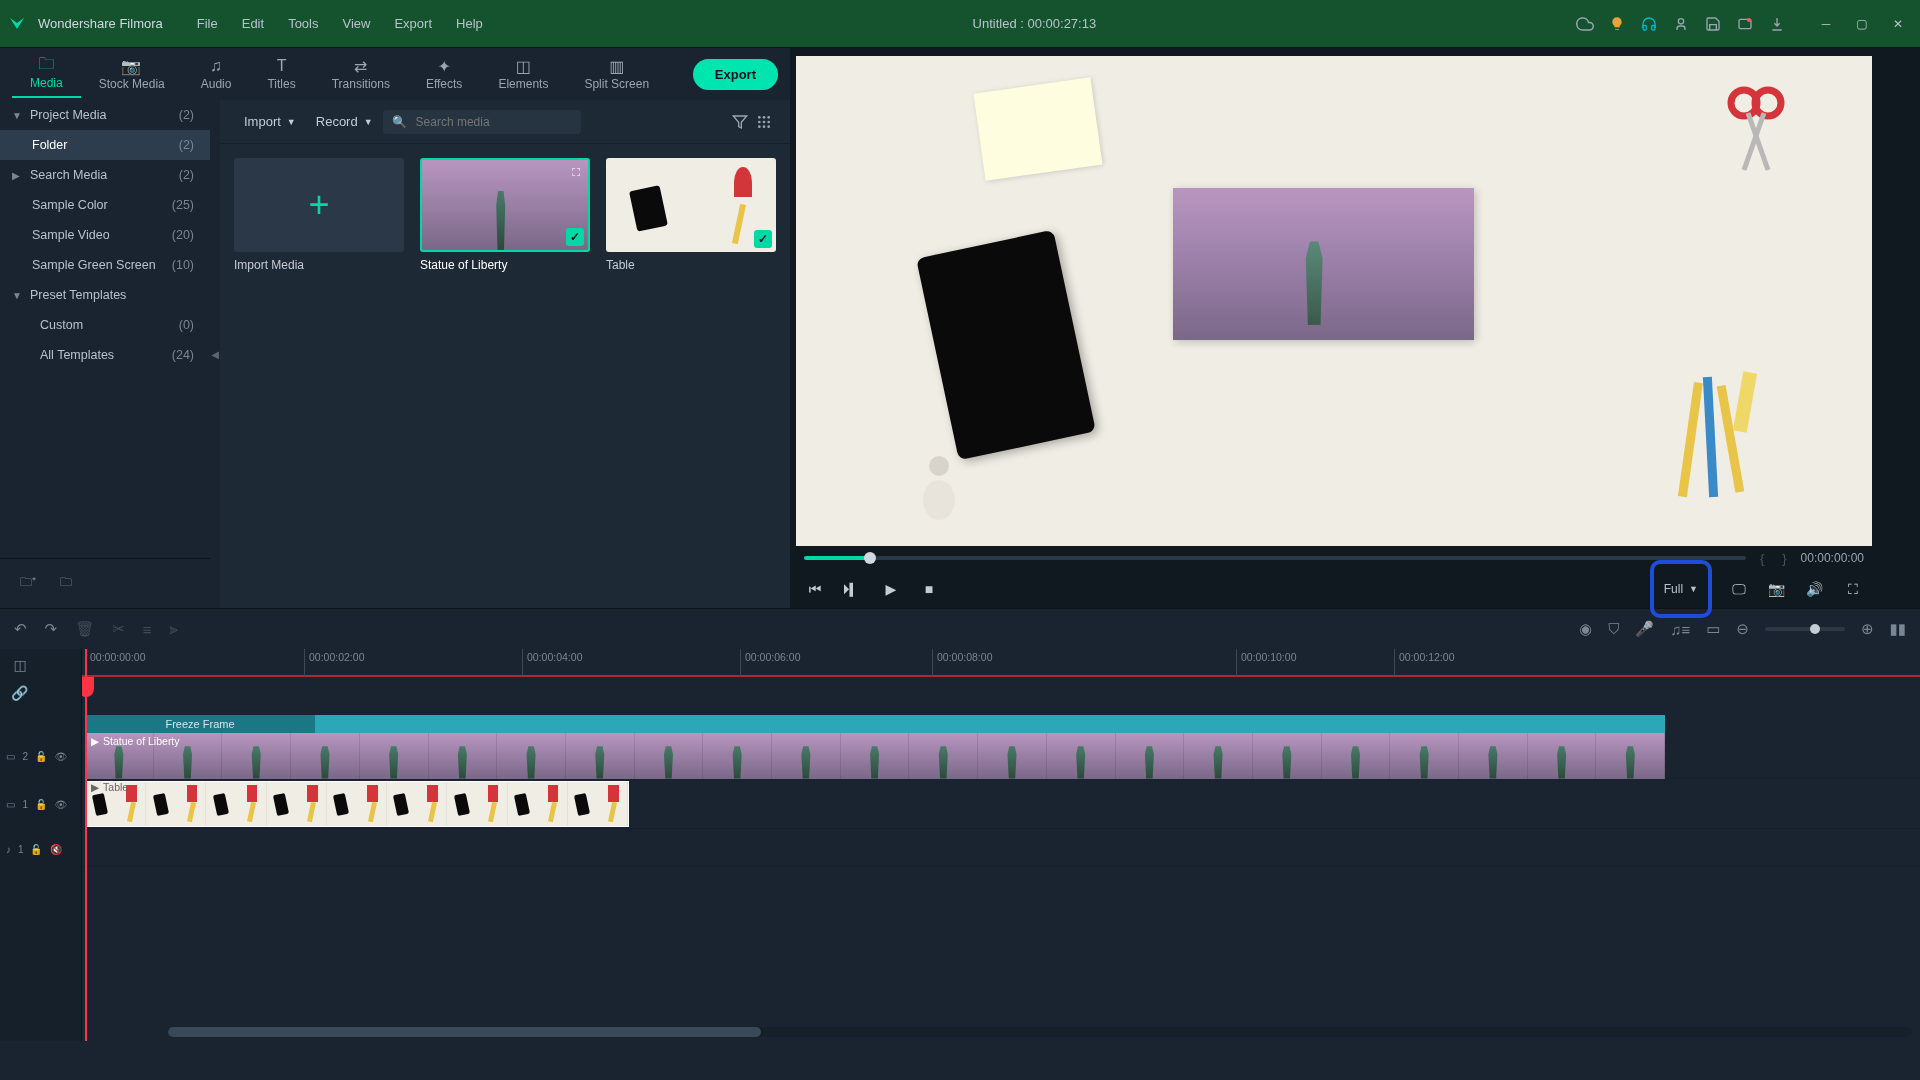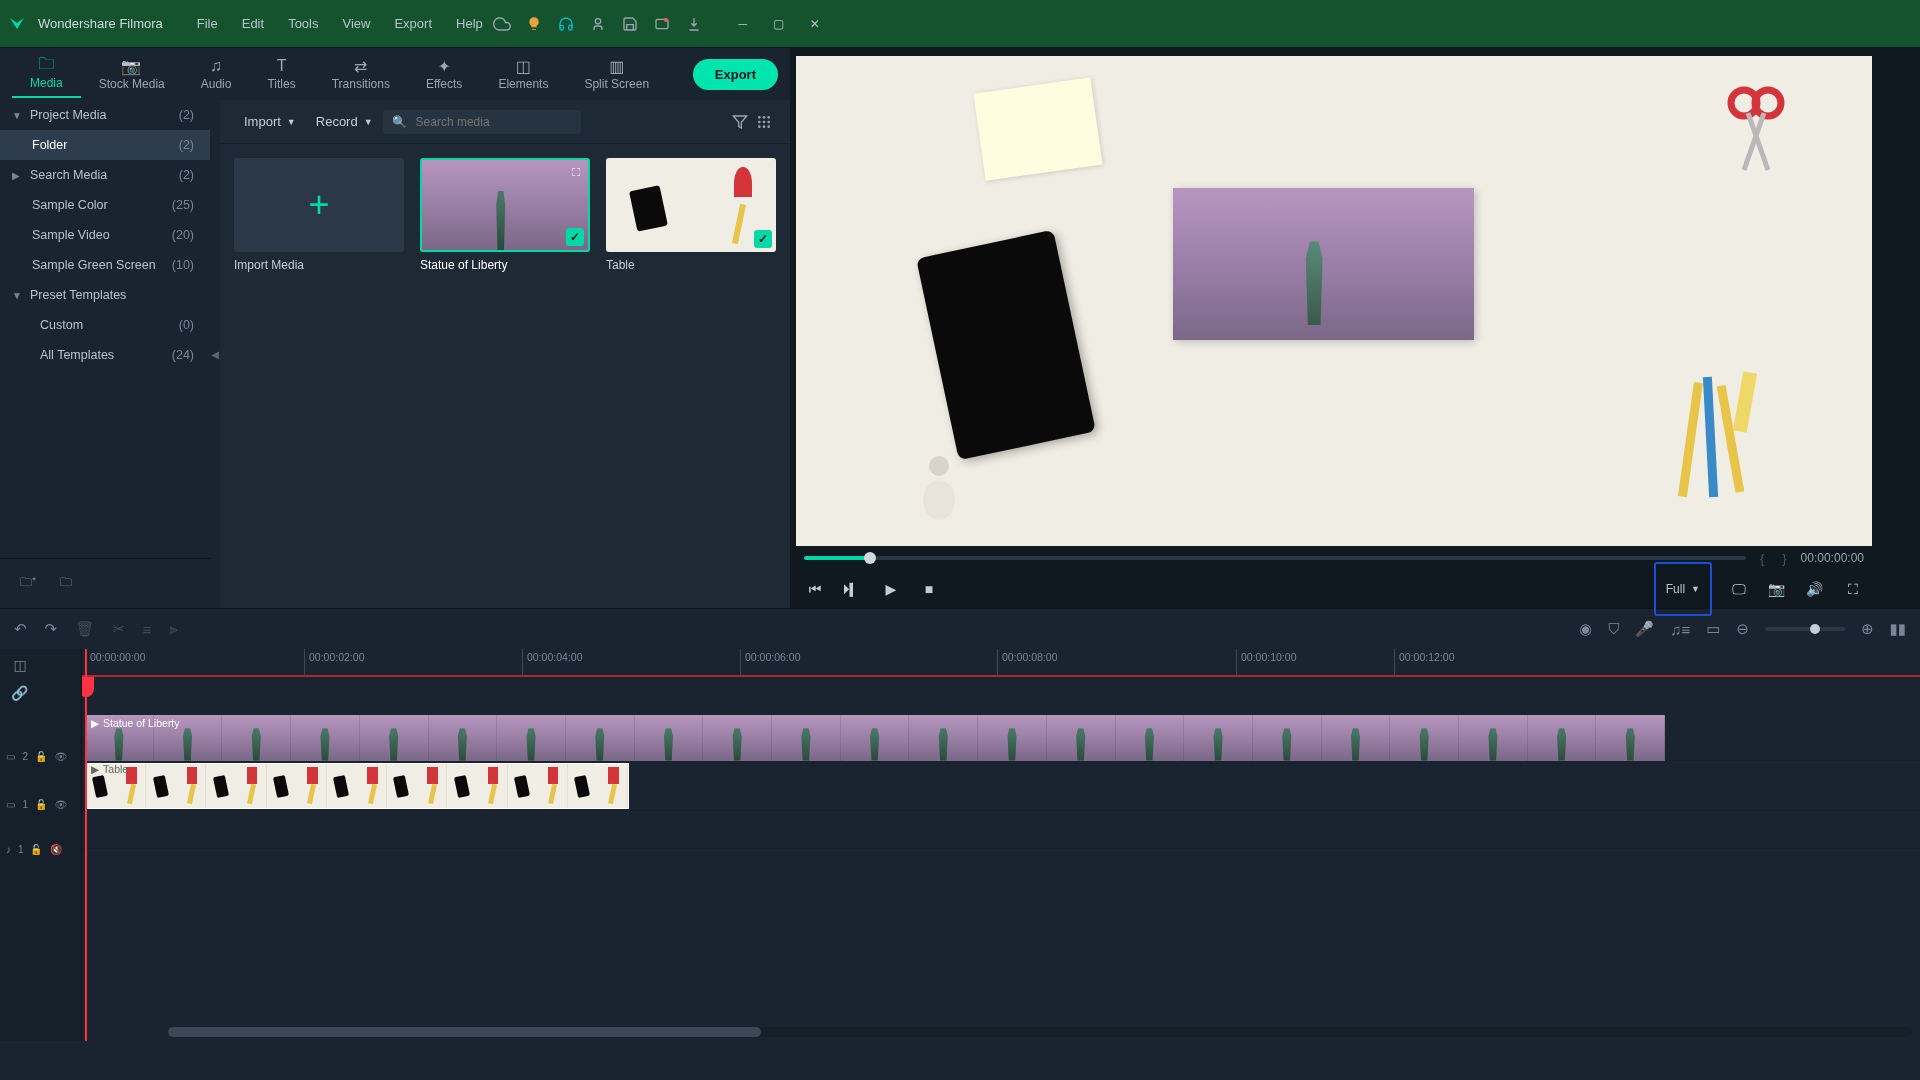--- a/index.html
+++ b/index.html
@@ -67,21 +67,21 @@
 .preview-controls{height:62px;display:flex;flex-direction:column}
 .scrubber{height:24px;display:flex;align-items:center;padding:0 8px;gap:10px}
 .scrub-track{flex:1;height:4px;background:#2a3847;border-radius:2px;position:relative}
 .scrub-fill{position:absolute;left:0;top:0;height:100%;width:7%;background:#00d9a6;border-radius:2px}
 .scrub-knob{position:absolute;left:7%;top:50%;transform:translate(-50%,-50%);width:12px;height:12px;background:#d0d8e0;border-radius:50%}
 .time-text{color:#9aa5b1;font-size:12px;font-variant-numeric:tabular-nums}
 .marker-braces{color:#4a5560;font-size:13px;padding:0 4px}
 .play-row{height:38px;display:flex;align-items:center;padding:0 8px;gap:16px}
 .play-btn{cursor:pointer;color:#c4ccd4;font-size:14px;width:22px;text-align:center}
 .play-row-right{margin-left:auto;display:flex;align-items:center;gap:16px}
-.quality-select{display:flex;align-items:center;gap:6px;padding:18px 10px;border:2px solid #1d4ed8;border-radius:3px;font-size:12px;cursor:pointer}
+.quality-select{display:flex;align-items:center;gap:6px;padding:18px 10px;border:4px solid #1d4ed8;border-radius:10px;font-size:12px;cursor:pointer}
 
 .timeline-section{background:#1a2330;border-top:1px solid #0d1419}
 .tl-toolbar{height:40px;display:flex;align-items:center;padding:0 14px;gap:18px}
 .tl-tool{cursor:pointer;color:#7a8694;font-size:15px}
 .tl-tool.disabled{opacity:.4}
 .tl-toolbar-right{margin-left:auto;display:flex;align-items:center;gap:16px}
 .zoom-slider{width:80px;height:4px;background:#2a3847;border-radius:2px;position:relative}
 .zoom-knob{position:absolute;left:62%;top:50%;transform:translate(-50%,-50%);width:10px;height:10px;background:#c4ccd4;border-radius:50%}
 
 .tl-body{display:flex;height:392px;position:relative}
@@ -130,20 +130,21 @@
   </div>
   <div class="app-name">Wondershare Filmora</div>
   <div class="menu-items">
     <div class="menu-item">File</div>
     <div class="menu-item">Edit</div>
     <div class="menu-item">Tools</div>
     <div class="menu-item">View</div>
     <div class="menu-item">Export</div>
     <div class="menu-item">Help</div>
   </div>
+  <div class="titlebar-center">Untitled : 00:00:27:13</div>
   <div class="titlebar-right">
     <div class="titlebar-icon">
         <svg width="18" height="18" viewBox="0 0 24 24" fill="none" stroke="currentColor" stroke-width="2">
           <path d="M18 10h-1.26A8 8 0 1 0 9 20h9a5 5 0 0 0 0-10z"></path>
         </svg>
       </div>
     <div class="titlebar-icon" style="color:#e8a33c">
         <svg width="16" height="16" viewBox="0 0 24 24" fill="currentColor">
           <path d="M9 21h6v-1H9v1zm3-19C8 2 5 5 5 9c0 2.4 1.2 4.5 3 5.7V17h8v-2.3c1.8-1.2 3-3.3 3-5.7 0-4-3-7-7-7z"></path>
         </svg>
@@ -447,30 +448,36 @@
       <span class="tl-tool" style="font-size:14px">🔗</span>
     </div>
 
     <div class="tl-tracks">
       <div class="tl-ruler">
         <div class="red-seek-line"></div>
         <div class="ruler-tick" style="left:3px">00:00:00:00</div>
         <div class="ruler-tick" style="left:222px">00:00:02:00</div>
         <div class="ruler-tick" style="left:440px">00:00:04:00</div>
         <div class="ruler-tick" style="left:658px">00:00:06:00</div>
-        <div class="ruler-tick" style="left:915px">00:00:08:00</div>
+        <div class="ruler-tick" style="left:850px">00:00:08:00</div>
         <div class="ruler-tick" style="left:1154px">00:00:10:00</div>
         <div class="ruler-tick" style="left:1312px">00:00:12:00</div>
       </div>
       <div class="playhead-line" style="left:3px">
           <div class="playhead-flag"></div>
         </div>
 
       <div style="height:38px"></div>
 
+      <div style="position:relative;height:18px">
+        <div class="freeze-bar"></div>
+        <div class="freeze-dark">
+            <span>Freeze Frame</span>
+          </div>
+      </div>
 
       <div class="track-row" style="height:46px">
         <div class="track-content" style="left:3px;width:1580px">
           <div class="clip" style="width:100%">
             <div class="clip-label">
                 <span>▶</span>
                 <span>Statue of Liberty</span>
               </div>
             <div class="clip-frame">
                 <div class="clip-statue"></div>

